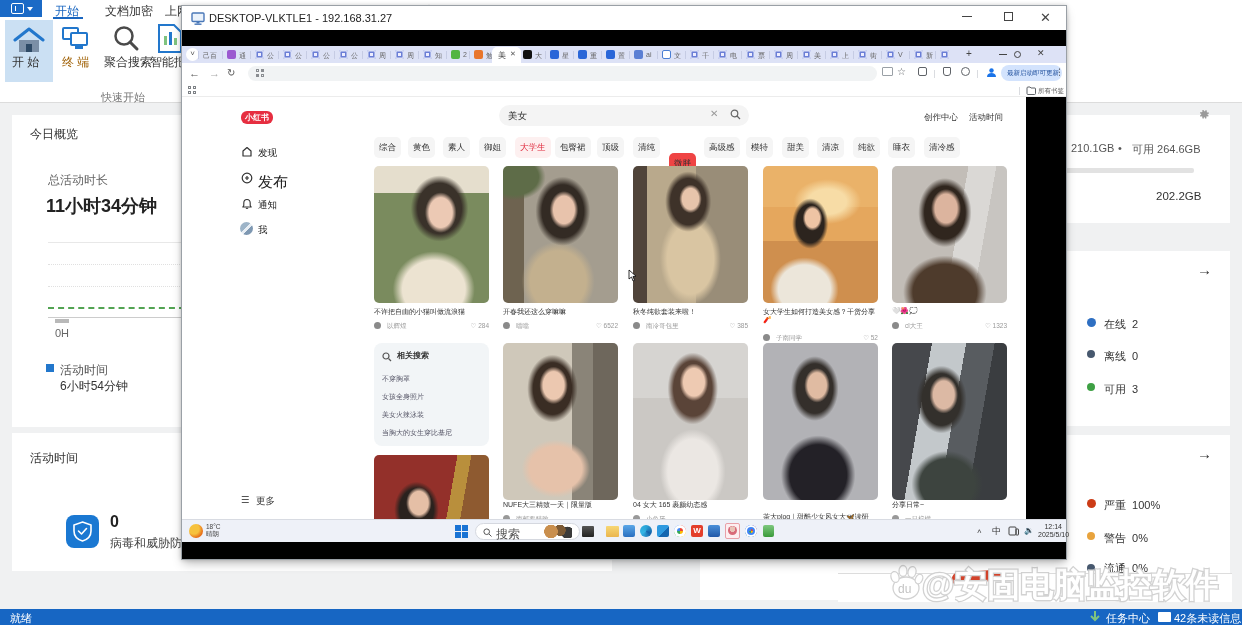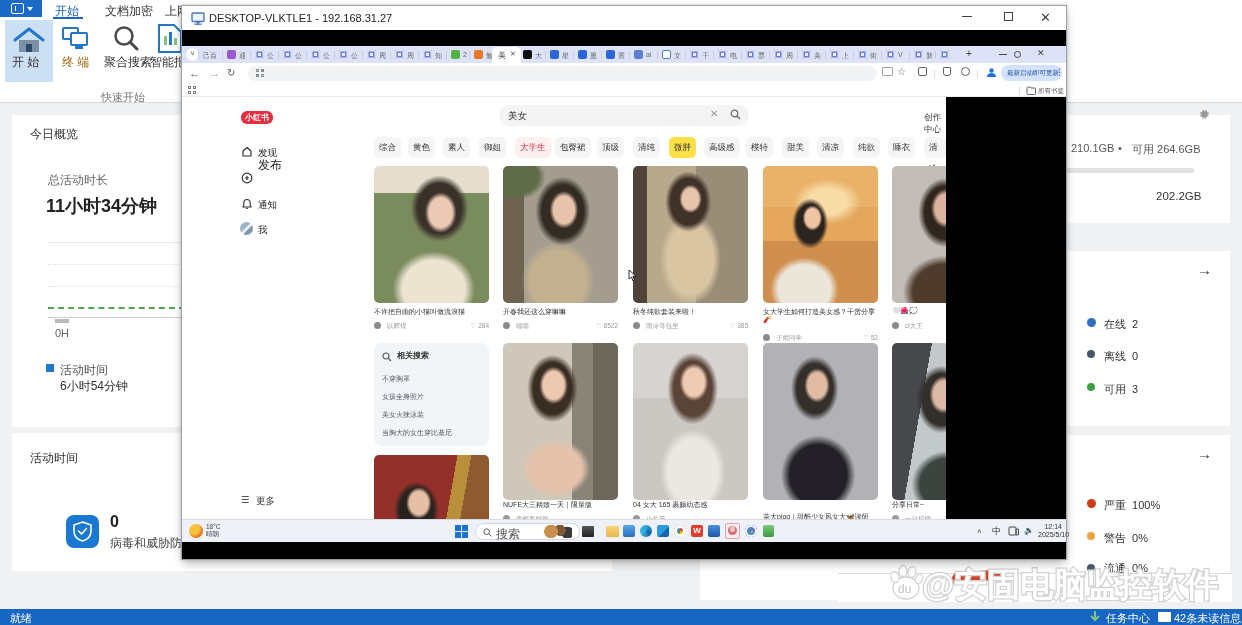--- a/index.html
+++ b/index.html
@@ -263,33 +263,33 @@
       <div class="a" style="left:0;top:5px;width:3px;height:3px;border:1px solid #5f6368"></div>
       <div class="a" style="left:5px;top:5px;width:3px;height:3px;border:1px solid #5f6368"></div>
     </div>
     <div class="a" style="left:837px;top:3px;width:1px;height:8px;background:#dadce0"></div>
     <svg class="a" style="left:844px;top:2px" width="10" height="9" viewBox="0 0 10 9">
         <path d="M1 2 Q1 1 2 1 H4 L5 2 H9 Q9.5 2 9.5 3 V7.5 Q9.5 8.5 8.5 8.5 H2 Q1 8.5 1 7.5 Z" fill="none" stroke="#5f6368"></path>
       </svg>
     <div class="a" style="left:856px;top:3px;font-size:6.5px;color:#555">所有书签</div>
   </div>
 
-  <div class="a" style="left:0;top:91px;width:764px;height:422px;background:#fff;overflow:hidden" id="page">
+  <div class="a" style="left:0;top:91px;width:844px;height:422px;background:#fff;overflow:hidden" id="page">
 
     <div class="a" style="left:59px;top:14px;width:32px;height:13px;background:#e62e40;border-radius:6px;color:#fff;font-size:8px;font-weight:bold;text-align:center;line-height:13px;letter-spacing:0">小红书</div>
 
     <svg class="a" style="left:59px;top:49px" width="12" height="12" viewBox="0 0 12 12">
         <path d="M2 5 L6 1.5 L10 5 V10 H2 Z" fill="none" stroke="#333" stroke-width="1.2" stroke-linejoin="round"></path>
       </svg>
     <div class="a" style="left:76px;top:50px;font-size:9.5px;color:#222">发现</div>
     <svg class="a" style="left:59px;top:75px" width="12" height="12" viewBox="0 0 12 12">
         <circle cx="6" cy="6" r="4.8" fill="none" stroke="#333" stroke-width="1.2"></circle>
         <path d="M6 4 V8 M4 6 H8" stroke="#333" stroke-width="1.2"></path>
       </svg>
-    <div class="a" style="left:76px;top:60px;font-size:12px;color:#222">发布</div>
+    <div class="a" style="left:76px;top:76px;font-size:15px;color:#222">发布</div>
     <svg class="a" style="left:59px;top:101px" width="12" height="12" viewBox="0 0 12 12">
         <path d="M6 1.5 C3.8 1.5 2.8 3 2.8 5 V7.5 L1.8 9 H10.2 L9.2 7.5 V5 C9.2 3 8.2 1.5 6 1.5 Z M5 10 A1.2 1.2 0 0 0 7 10" fill="none" stroke="#333" stroke-width="1.1" stroke-linejoin="round"></path>
       </svg>
     <div class="a" style="left:76px;top:102px;font-size:9.5px;color:#222">通知</div>
     <div class="a" style="left:58px;top:125px;width:13px;height:13px;border-radius:50%;background:linear-gradient(135deg,#9db4c8 0 45%,#e8eef4 45% 60%,#7e98b2 60%)"></div>
     <div class="a" style="left:76px;top:127px;font-size:9.5px;color:#222">我</div>
     <div class="a" style="left:59px;top:397px;font-size:9.5px;color:#555">☰</div>
     <div class="a" style="left:74px;top:398px;font-size:9.5px;color:#333">更多</div>
 
     <div class="a" style="left:317px;top:8px;width:250px;height:21px;background:#f4f4f4;border-radius:11px"></div>
@@ -304,21 +304,21 @@
 
     <div id="chips">
         <div class="a" style="left: 192px; top: 40px; height: 21px; border-radius: 5px; padding: 0px 5px; font-size: 8.5px; line-height: 21px; background: rgb(245, 245, 245); color: rgb(51, 51, 51);">综合</div>
         <div class="a" style="left: 226px; top: 40px; height: 21px; border-radius: 5px; padding: 0px 5px; font-size: 8.5px; line-height: 21px; background: rgb(245, 245, 245); color: rgb(51, 51, 51);">黄色</div>
         <div class="a" style="left: 261px; top: 40px; height: 21px; border-radius: 5px; padding: 0px 5px; font-size: 8.5px; line-height: 21px; background: rgb(245, 245, 245); color: rgb(51, 51, 51);">素人</div>
         <div class="a" style="left: 297px; top: 40px; height: 21px; border-radius: 5px; padding: 0px 5px; font-size: 8.5px; line-height: 21px; background: rgb(245, 245, 245); color: rgb(51, 51, 51);">御姐</div>
         <div class="a" style="left: 333px; top: 40px; height: 21px; border-radius: 5px; padding: 0px 5px; font-size: 8.5px; line-height: 21px; background: rgb(253, 240, 240); color: rgb(224, 40, 60);">大学生</div>
         <div class="a" style="left: 373px; top: 40px; height: 21px; border-radius: 5px; padding: 0px 5px; font-size: 8.5px; line-height: 21px; background: rgb(245, 245, 245); color: rgb(51, 51, 51);">包臀裙</div>
         <div class="a" style="left: 415px; top: 40px; height: 21px; border-radius: 5px; padding: 0px 5px; font-size: 8.5px; line-height: 21px; background: rgb(245, 245, 245); color: rgb(51, 51, 51);">顶级</div>
         <div class="a" style="left: 451px; top: 40px; height: 21px; border-radius: 5px; padding: 0px 5px; font-size: 8.5px; line-height: 21px; background: rgb(245, 245, 245); color: rgb(51, 51, 51);">清纯</div>
-        <div class="a" style="left: 487px; top: 40px; height: 21px; border-radius: 5px; padding: 0px 5px; font-size: 8.5px; line-height: 21px; background: #fde047; color: rgb(51, 51, 51);">微胖</div>
+        <div class="a" style="left: 487px; top: 56px; height: 21px; border-radius: 5px; padding: 0px 5px; font-size: 8.5px; line-height: 21px; background: #ef4444; color: rgb(51, 51, 51);">微胖</div>
         <div class="a" style="left: 522px; top: 40px; height: 21px; border-radius: 5px; padding: 0px 5px; font-size: 8.5px; line-height: 21px; background: rgb(245, 245, 245); color: rgb(51, 51, 51);">高级感</div>
         <div class="a" style="left: 564px; top: 40px; height: 21px; border-radius: 5px; padding: 0px 5px; font-size: 8.5px; line-height: 21px; background: rgb(245, 245, 245); color: rgb(51, 51, 51);">模特</div>
         <div class="a" style="left: 600px; top: 40px; height: 21px; border-radius: 5px; padding: 0px 5px; font-size: 8.5px; line-height: 21px; background: rgb(245, 245, 245); color: rgb(51, 51, 51);">甜美</div>
         <div class="a" style="left: 635px; top: 40px; height: 21px; border-radius: 5px; padding: 0px 5px; font-size: 8.5px; line-height: 21px; background: rgb(245, 245, 245); color: rgb(51, 51, 51);">清凉</div>
         <div class="a" style="left: 671px; top: 40px; height: 21px; border-radius: 5px; padding: 0px 5px; font-size: 8.5px; line-height: 21px; background: rgb(245, 245, 245); color: rgb(51, 51, 51);">纯欲</div>
         <div class="a" style="left: 706px; top: 40px; height: 21px; border-radius: 5px; padding: 0px 5px; font-size: 8.5px; line-height: 21px; background: rgb(245, 245, 245); color: rgb(51, 51, 51);">睡衣</div>
         <div class="a" style="left: 742px; top: 40px; height: 21px; border-radius: 5px; padding: 0px 5px; font-size: 8.5px; line-height: 21px; background: rgb(245, 245, 245); color: rgb(51, 51, 51);">清冷感</div>
       </div>
 
     <div id="grid">

